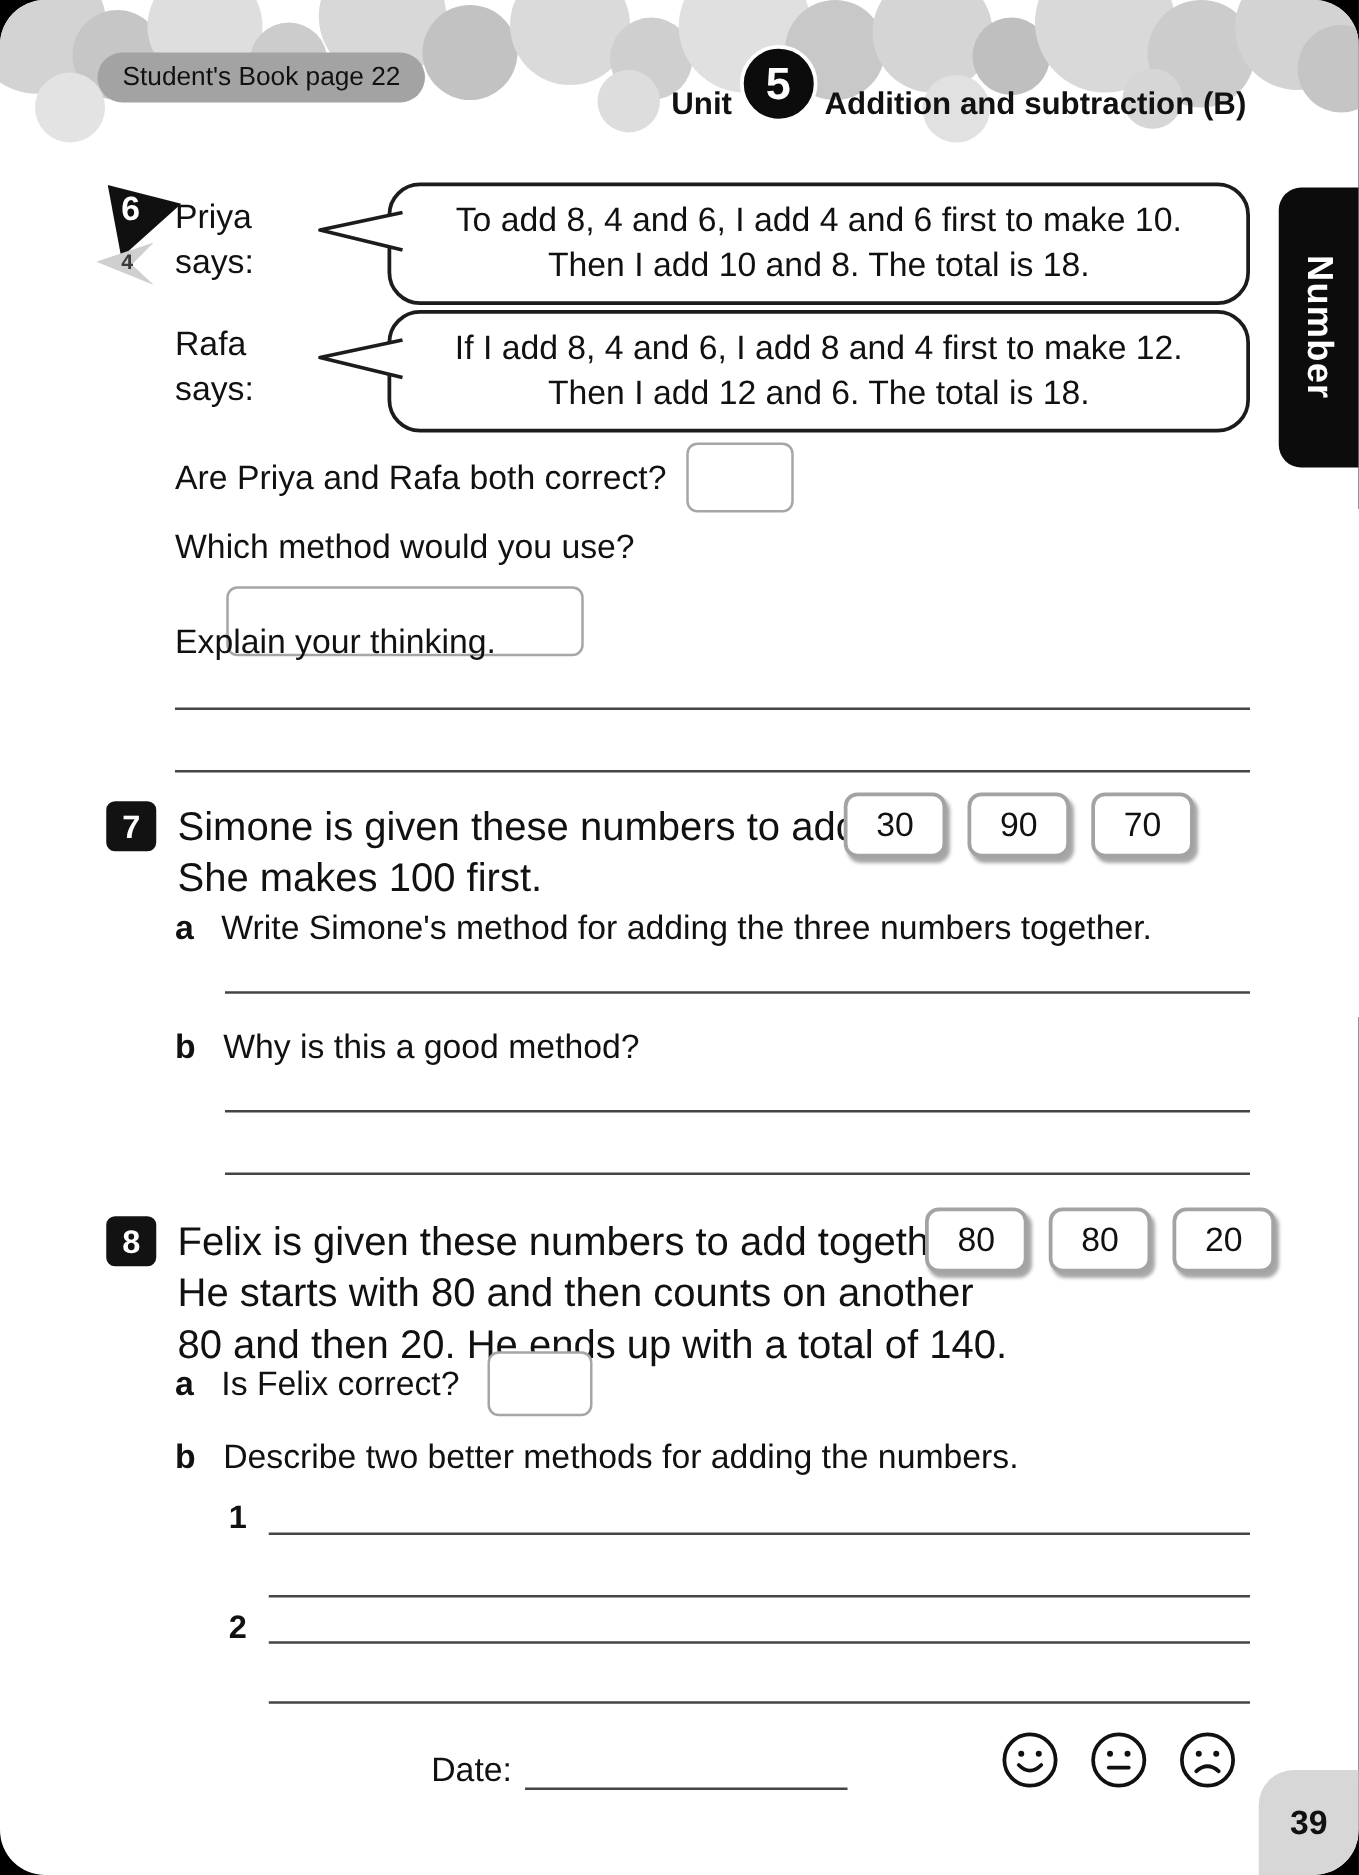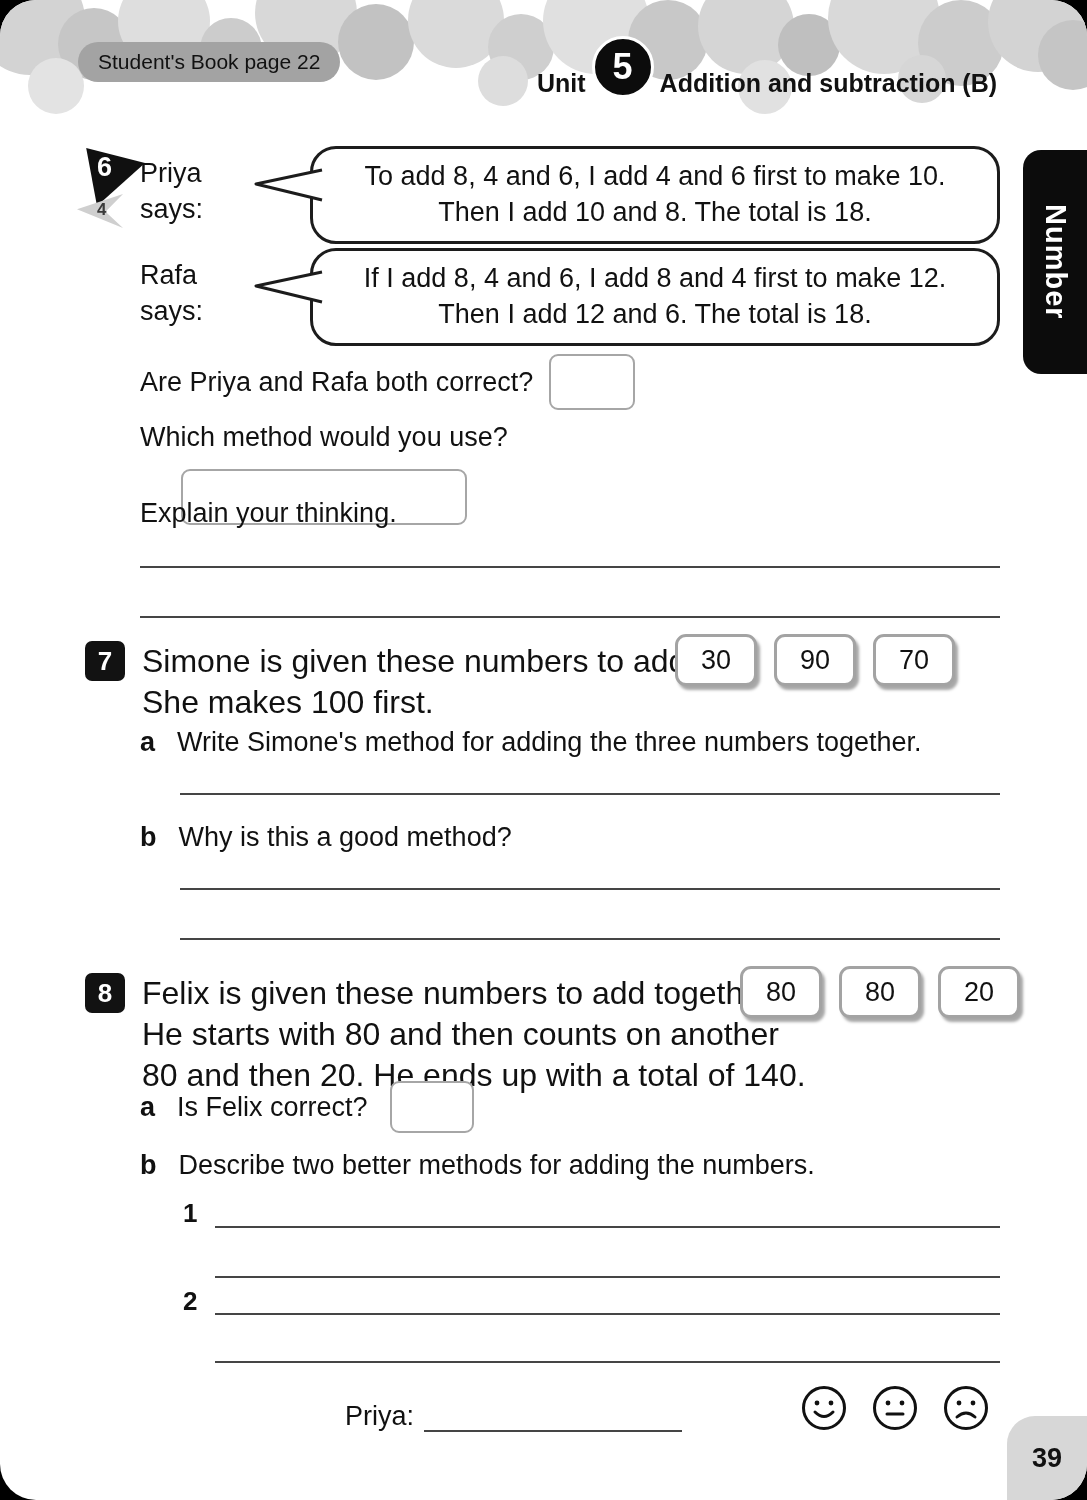--- a/index.html
+++ b/index.html
@@ -209,21 +209,21 @@
 
   <div class="itemnum" style="left:183px;top:1198px;">1</div>
   <div class="wline" style="left:215px;top:1226px;width:785px;"></div>
   <div class="wline" style="left:215px;top:1276px;width:785px;"></div>
 
   <div class="itemnum" style="left:183px;top:1286px;">2</div>
   <div class="wline" style="left:215px;top:1313px;width:785px;"></div>
   <div class="wline" style="left:215px;top:1361px;width:785px;"></div>
 
   <div class="daterow" style="left:345px;top:1398px;">
-    <span>Priya:</span>
+    <span>Date:</span>
     <div class="dateline"></div>
   </div>
 
   <div class="smileys" style="left:800px;top:1384px;">
     <svg width="48" height="48" viewBox="0 0 48 48">
       <circle cx="24" cy="24" r="20.5" fill="none" stroke="#111" stroke-width="3"></circle>
       <circle cx="17" cy="19" r="2.4" fill="#111"></circle>
       <circle cx="31" cy="19" r="2.4" fill="#111"></circle>
       <path d="M15 28 Q24 37 33 28" fill="none" stroke="#111" stroke-width="3" stroke-linecap="round"></path>
     </svg>

